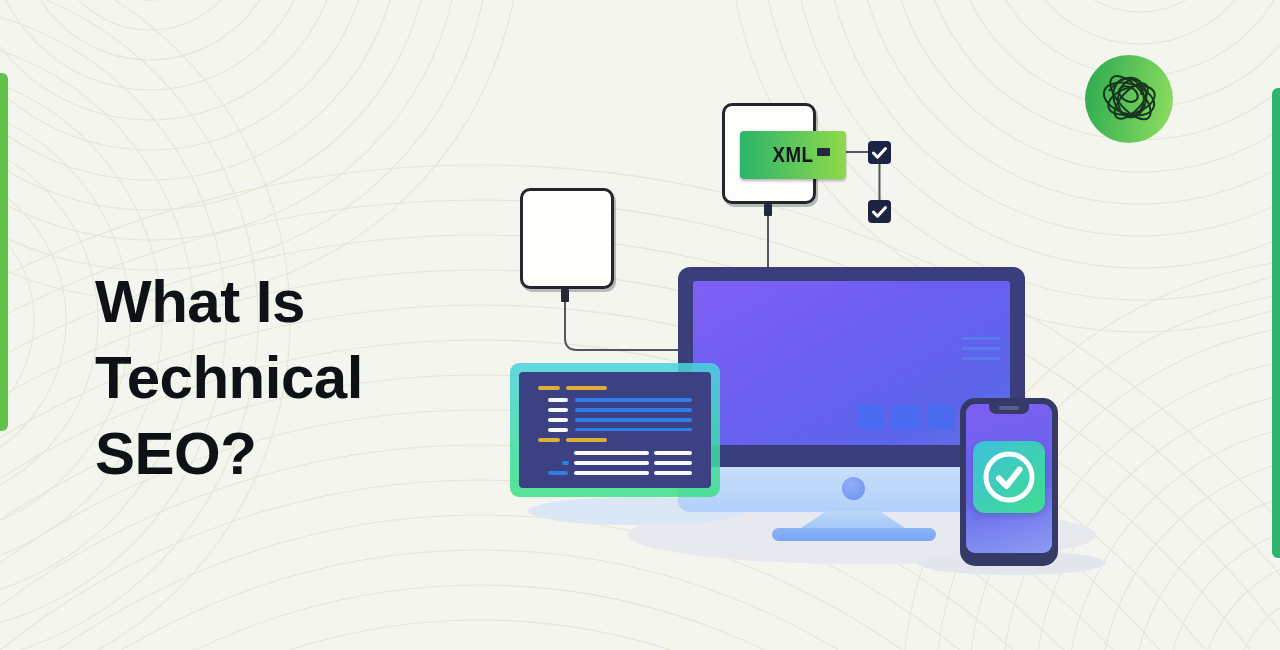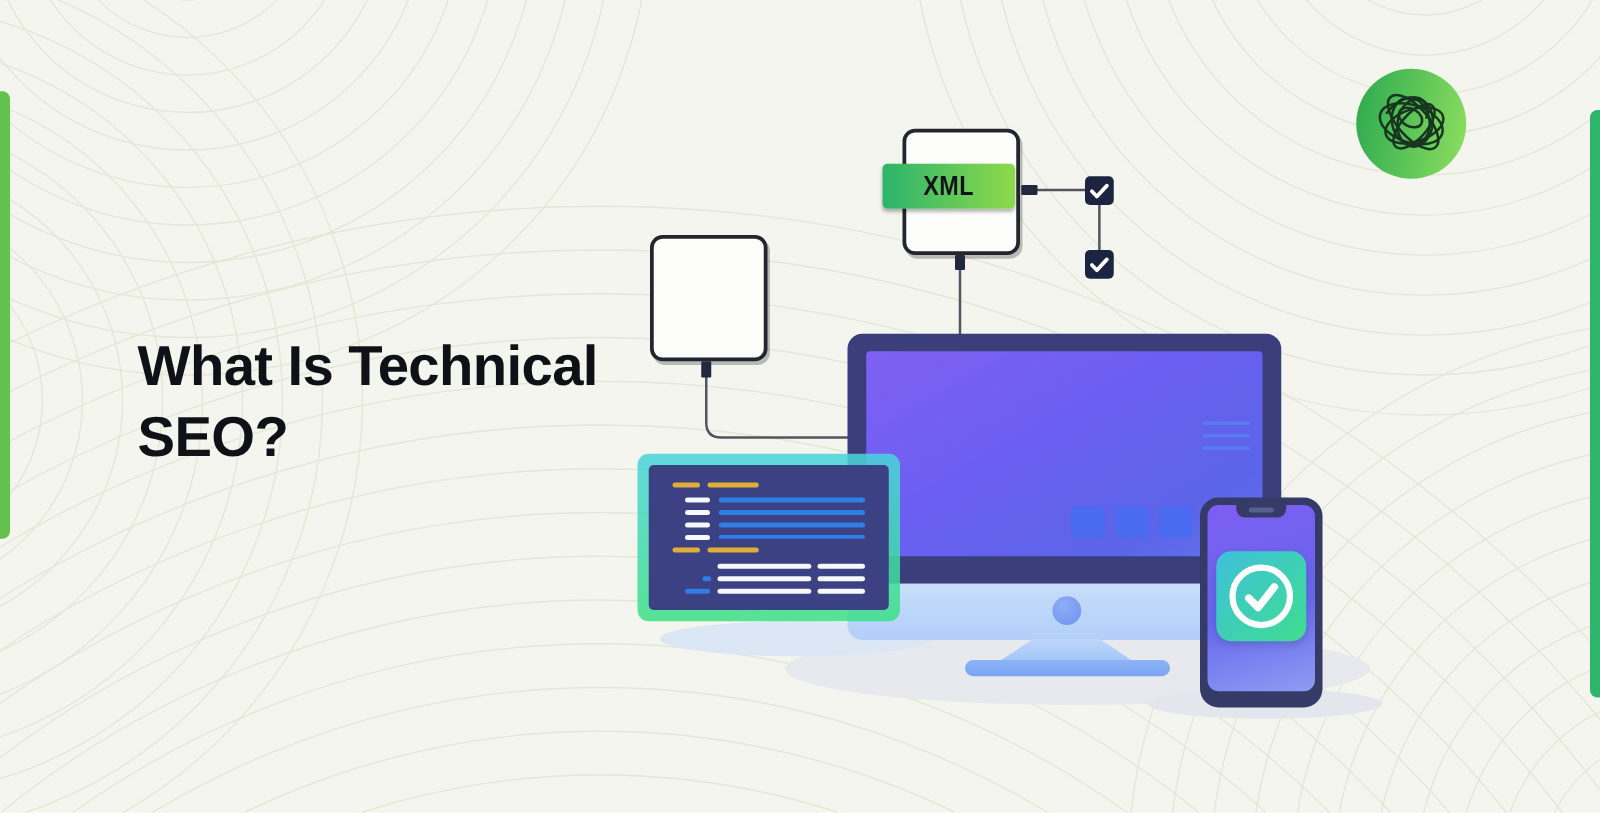--- a/index.html
+++ b/index.html
@@ -17,21 +17,21 @@
   
   .bar-left{left:0;top:73px;width:8px;height:358px;background:#63c24b;border-radius:0 6px 6px 0;}
   .bar-right{right:0;top:88px;width:8px;height:470px;background:#2eb56b;border-radius:6px 0 0 6px;}
 
   
   .logo{left:1085px;top:55px;width:88px;height:88px;border-radius:50%;
     background:linear-gradient(100deg,#2aa94f 0%,#8fdf60 100%);}
   .logo svg{position:absolute;left:8px;top:8px;}
 
   
-  .title{left:110px;top:264px;width:400px;font-size:45px;line-height:1.27;font-weight:700;
+  .title{left:95px;top:264px;width:400px;font-size:60px;line-height:1.27;font-weight:700;
     color:#0e1116;letter-spacing:-.5px;}
 
   
   .shadow{border-radius:50%;}
   .sh-monitor{left:628px;top:506px;width:468px;height:58px;background:#e7e9ee;}
   .sh-editor{left:528px;top:497px;width:218px;height:28px;background:#dbe7f5;}
   .sh-phone{left:918px;top:551px;width:188px;height:24px;background:#e3e6ec;}
 
   
   .wires{left:0;top:0;}
@@ -208,21 +208,21 @@
   <div class="mon-dot"></div>
   <div class="mon-stand"></div>
   <div class="mon-base"></div>
 
   <div class="shadow sh-phone"></div>
 
   <div class="file-box" style="left:520px;top:188px"></div>
   <div class="stub" style="left:561px;top:289px;width:8px;height:13px"></div>
 
   <div class="file-box" style="left:722px;top:103px"></div>
-  <div class="file-band" style="left:706px;top:131px;width:106px;height:36px">
+  <div class="file-band" style="left:740px;top:131px;width:106px;height:48px">
     <span>XML</span>
   </div>
   <div class="stub" style="left:764px;top:204px;width:8px;height:12px"></div>
   <div class="stub" style="left:817px;top:148px;width:13px;height:8px"></div>
 
   <div class="cbx" style="left:868px;top:141px">
     <svg width="23" height="23" viewBox="0 0 23 23">
       <path d="M5.5 12 l4 4.2 L17.5 7.5" fill="none" stroke="#ffffff" stroke-width="3" stroke-linecap="round" stroke-linejoin="round"></path>
     </svg>
   </div>

